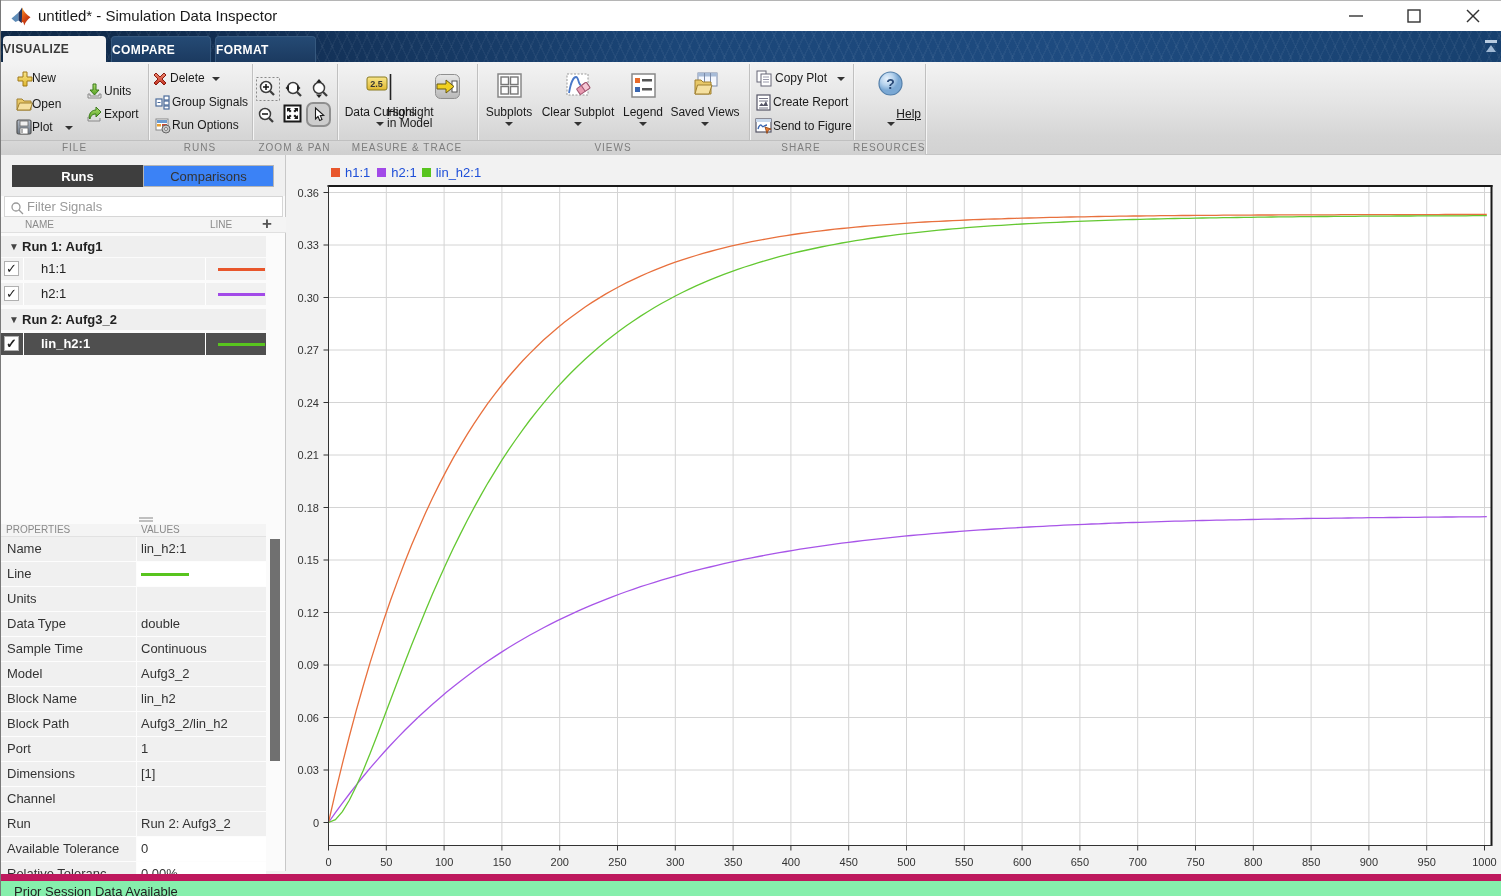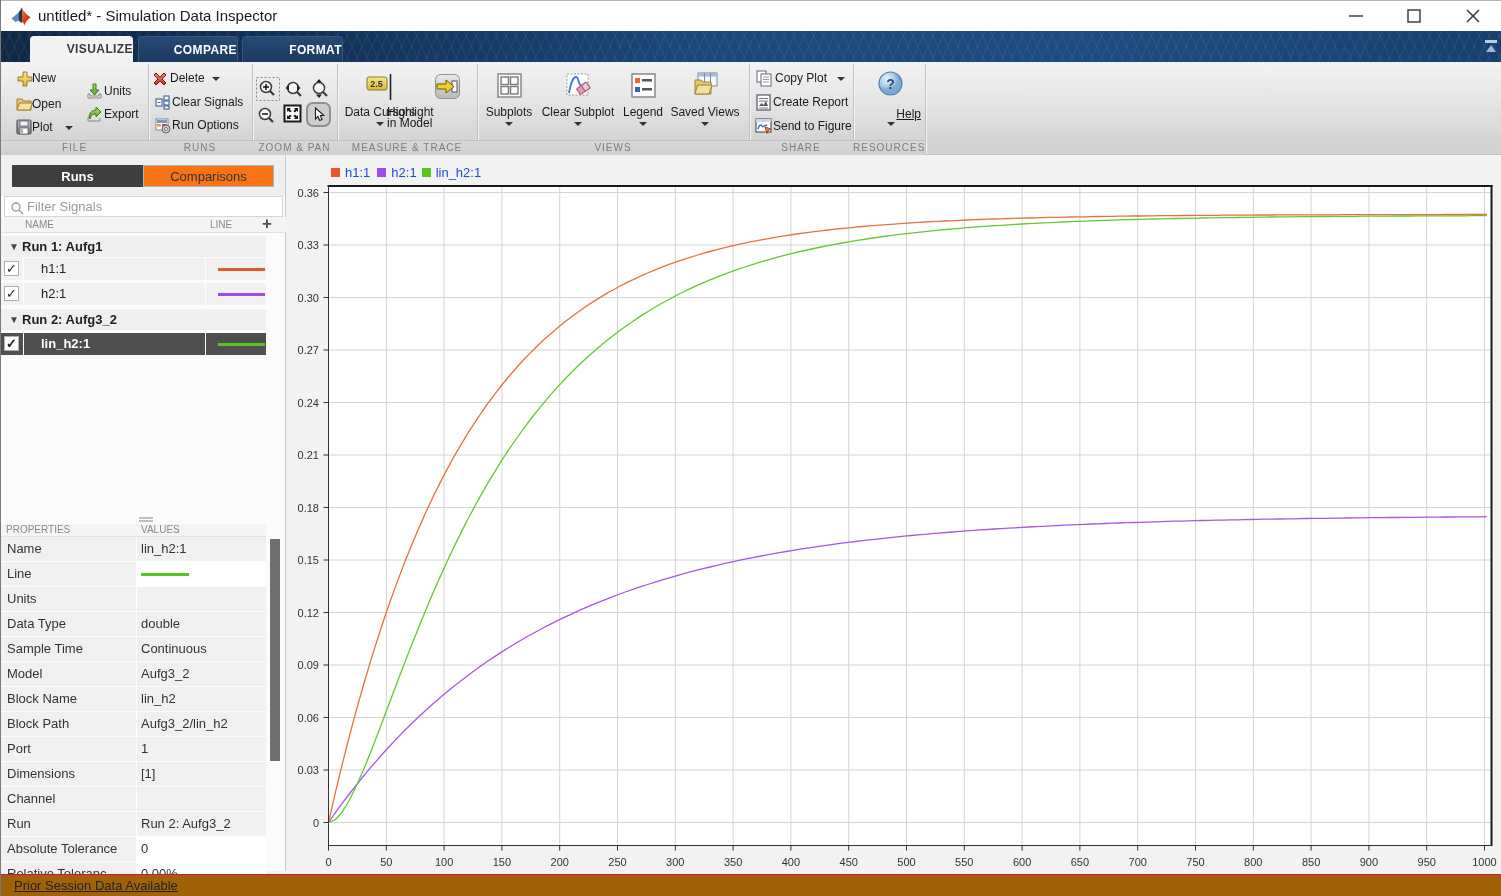--- a/index.html
+++ b/index.html
@@ -3,21 +3,21 @@
 <meta charset="utf-8">
 <style>
 * { margin:0; padding:0; box-sizing:border-box; }
 html,body { width:1501px; height:896px; overflow:hidden; }
 body { font-family:"Liberation Sans", sans-serif; position:relative; background:#f2f2f2; border-left:1px solid #7a7a7a; }
 .titlebar { position:absolute; left:0; top:0; width:1501px; height:31px; background:#fff; border-top:1px solid #b5b5b5; }
 .title-text { position:absolute; left:37px; top:6px; font-size:15px; color:#1a1a1a; }
 .winbtn { position:absolute; top:0; width:16px; height:16px; }
 .tabbar { position:absolute; left:0; top:31px; width:1501px; height:31px; }
 .tab { position:absolute; top:5px; height:26px; border-radius:4px 4px 0 0; font-size:12px; font-weight:bold;
-  text-align:right; line-height:26px; letter-spacing:0.4px;margin-left:27px; }
+  text-align:left; line-height:26px; letter-spacing:0.4px; }
 .tab.active { background:#f3f3f3; color:#3a3a3a; }
 .tab.inactive { background:linear-gradient(#254a74,#1b3a60); color:#fff; border:1px solid #35587e; border-bottom:none; }
 .ribbon { position:absolute; left:0; top:62px; width:1501px; height:93px;
   background:linear-gradient(#f3f3f3,#e4e4e4 45%,#d6d6d6 80%,#d2d2d2); border-bottom:1px solid #c5c5c5; }
 .rsec-label { position:absolute; top:78px; height:15px; font-size:10px; color:#7d7d7d; text-align:center; letter-spacing:1px; border-top:1px solid #c0c0c0; line-height:14px;
   background:linear-gradient(#d8d8d8,#cfcfcf); }
 .rdiv { position:absolute; top:2px; height:90px; width:1px; background:#c0c0c0; box-shadow:1px 0 0 #f5f5f5; }
 .rbtn-label { position:absolute; font-size:12px; color:#1a1a1a; }
 .dd-arrow { width:0; height:0; border-left:4px solid transparent; border-right:4px solid transparent; border-top:4px solid #333; display:inline-block; }
 .leftpanel { position:absolute; left:0; top:155px; width:285px; height:716px; background:#fbfbfb; border-right:1px solid #c8c8c8; }
@@ -29,21 +29,21 @@
 .srow { position:absolute; left:0; width:265px; height:22px; background:#f1f1f1; font-size:13px; color:#222; line-height:22px; }
 .srow .cb, .grow .cb { position:absolute; left:3px; top:3px; width:15px; height:15px; background:#fff; border:1px solid #b0b0b0; font-size:13px; line-height:14px; text-align:center; color:#222; }
 .cbdiv { position:absolute; left:22px; top:0; width:1px; height:22px; background:#fff; }
 .namediv { position:absolute; left:204px; top:0; width:1px; height:22px; background:#fff; }
 .swatch { position:absolute; left:217px; top:10px; width:47px; height:3px; }
 .props { position:absolute; left:0; top:369px; width:285px; }
 .prow { position:relative; width:265px; height:25px; background:#f0f0f0; border-bottom:1px solid #fdfdfd; font-size:13px; color:#333; line-height:24px; }
 .prow .pl { position:absolute; left:6px; }
 .prow .pv { position:absolute; left:140px; }
 .prow .vdiv { position:absolute; left:135px; top:0; width:1px; height:25px; background:#fdfdfd; }
-.statusbar { position:absolute; left:0; top:874px; width:1501px; height:22px; background:#a16207; border-top:1px solid #be185d; }
+.statusbar { position:absolute; left:0; top:874px; width:1501px; height:22px; background:#86efac; border-top:7px solid #be185d; }
 .statusbar a { position:absolute; left:13px; top:3px; font-size:13px; color:#222; text-decoration:underline; }
 .mainarea { position:absolute; left:286px; top:155px; width:1215px; height:716px; background:#f2f2f2; }
 .legend { position:absolute; left:44px; top:10px; font-size:13px; color:#1d4ed8; }
 .legend .sq { display:inline-block; width:9px; height:9px; margin-right:5px; }
 .plotsvg { position:absolute; left:-2px; top:0; }
 .icon { position:absolute; }
 </style>
 </head>
 <body>
 <div class="titlebar">
@@ -66,21 +66,21 @@
   <svg class="winbtn" style="left:1405px;top:7px" width="16" height="16">
       <rect x="2" y="2" width="12" height="12" fill="none" stroke="#333" stroke-width="1.4"></rect>
     </svg>
   <svg class="winbtn" style="left:1464px;top:7px" width="16" height="16">
       <line x1="2" y1="2" x2="14" y2="14" stroke="#333" stroke-width="1.4"></line>
       <line x1="14" y1="2" x2="2" y2="14" stroke="#333" stroke-width="1.4"></line>
     </svg>
 </div>
 <div class="tabbar" style="background:repeating-linear-gradient(115deg, rgba(255,255,255,0.045) 0px, rgba(255,255,255,0.045) 1.5px, rgba(0,0,0,0) 1.5px, rgba(0,0,0,0) 9px),repeating-linear-gradient(65deg, rgba(255,255,255,0.045) 0px, rgba(255,255,255,0.045) 1.5px, rgba(0,0,0,0) 1.5px, rgba(0,0,0,0) 9px),linear-gradient(90deg,#0f2947 0%,#122f54 18%,#1b4678 45%,#1e4b80 72%,#17406e 100%)">
   <div class="tab active" style="left:2px;width:103px;">VISUALIZE</div>
-  <div class="tab inactive" style="left:110px;width:100px;padding-left:16px;">COMPARE</div>
+  <div class="tab inactive" style="left:110px;width:100px;">COMPARE</div>
   <div class="tab inactive" style="left:214px;width:101px;">FORMAT</div>
   <svg class="icon" style="left:1483px;top:8px" width="14" height="16">
       <rect x="1" y="1" width="12" height="3" fill="#b8cbe0"></rect>
       <path d="M7 6 L12 13 L2 13 Z" fill="#9fb8d4"></path>
     </svg>
 </div>
 <div class="ribbon">
   <svg width="0" height="0" style="position:absolute">
 <defs>
 <linearGradient id="goldg" x1="0" y1="0" x2="0" y2="1">
@@ -239,21 +239,21 @@
 <path d="M45 43 h-4 l1.2 -1.2 l-1.8 -1.8 l1.6 -1.6 l1.8 1.8 L45 39 Z" fill="#1a1a1a"></path>
 <rect x="54" y="27" width="23" height="23" rx="6" fill="#cdcdcd" stroke="#8f8f8f" stroke-width="2"></rect>
 <path d="M62.5 32 v11 l2.5 -2.5 l1.7 4 l2.3 -1 l-1.7 -3.9 l3.4 -0.3 Z" fill="#fff" stroke="#1a1a1a" stroke-width="1.1"></path>
 </svg>
     <div class="rbtn-label" style="left:31px;top:9px">New</div>
     <div class="rbtn-label" style="left:31px;top:35px">Open</div>
     <div class="rbtn-label" style="left:31px;top:58px">Plot</div>
     <div class="rbtn-label" style="left:103px;top:22px">Units</div>
     <div class="rbtn-label" style="left:103px;top:45px">Export</div>
     <div class="rbtn-label" style="left:169px;top:9px">Delete</div>
-    <div class="rbtn-label" style="left:171px;top:33px">Clear Signals</div>
+    <div class="rbtn-label" style="left:171px;top:33px">Group Signals</div>
     <div class="rbtn-label" style="left:171px;top:56px">Run Options</div>
     <div class="rbtn-label" style="left:319px;top:45px;width:120px;text-align:center;line-height:11px;">Data Cursors</div>
     <div class="dd-arrow" style="position:absolute;left:375px;top:60px;"></div>
     <div class="rbtn-label" style="left:386px;top:45px;width:120px;text-align:left;line-height:11px;">Highlight<br>in Model</div>
     <div class="rbtn-label" style="left:448px;top:45px;width:120px;text-align:center;line-height:11px;">Subplots</div>
     <div class="dd-arrow" style="position:absolute;left:504px;top:60px;"></div>
     <div class="rbtn-label" style="left:517px;top:45px;width:120px;text-align:center;line-height:11px;">Clear Subplot</div>
     <div class="dd-arrow" style="position:absolute;left:573px;top:60px;"></div>
     <div class="rbtn-label" style="left:582px;top:45px;width:120px;text-align:center;line-height:11px;">Legend</div>
     <div class="dd-arrow" style="position:absolute;left:638px;top:60px;"></div>
@@ -278,21 +278,21 @@
     <div class="rsec-label" style="left:476px;width:272px;">VIEWS</div>
     <div class="rdiv" style="left:748px;"></div>
     <div class="rsec-label" style="left:748px;width:104px;">SHARE</div>
     <div class="rdiv" style="left:852px;"></div>
     <div class="rsec-label" style="left:852px;width:72px;">RESOURCES</div>
     <div class="rdiv" style="left:924px;"></div>
 </div>
 <div class="leftpanel">
   <div style="position:absolute;left:0;top:0;width:284px;height:41px;background:#f0f0f0;"></div>
   <div class="toggle" style="left:11px;width:131px;background:#3e3e3e;color:#fff;font-weight:bold;border:1px solid #3e3e3e;">Runs</div>
-  <div class="toggle" style="left:142px;width:131px;background:#f97316;color:#333;border:1px solid #b5b5b5;">Comparisons</div>
+  <div class="toggle" style="left:142px;width:131px;background:#3b82f6;color:#333;border:1px solid #b5b5b5;">Comparisons</div>
   <div class="filterbox">
     <svg class="icon" style="left:5px;top:4px" width="14" height="14">
         <circle cx="6" cy="6" r="4" fill="none" stroke="#999" stroke-width="1.3"></circle>
         <line x1="9" y1="9" x2="13" y2="13" stroke="#999" stroke-width="1.3"></line>
       </svg>
     <span>Filter Signals</span>
   </div>
   <div class="lsthead">
     <span style="position:absolute;left:24px;top:2px;">NAME</span>
     <span style="position:absolute;left:209px;top:2px;">LINE</span>
@@ -390,21 +390,21 @@
         <span class="pl">Channel</span>
         <div class="vdiv"></div>
         <span class="pv"></span>
       </div>
       <div class="prow" style="">
         <span class="pl">Run</span>
         <div class="vdiv"></div>
         <span class="pv">Run 2: Aufg3_2</span>
       </div>
       <div class="prow" style="background:linear-gradient(90deg,#f0f0f0 135px,#fff 135px);">
-        <span class="pl">Absolute Tolerance</span>
+        <span class="pl">Available Tolerance</span>
         <div class="vdiv"></div>
         <span class="pv">0</span>
       </div>
       <div class="prow" style="background:linear-gradient(90deg,#f0f0f0 135px,#fff 135px);">
         <span class="pl">Relative Toleranc</span>
         <div class="vdiv"></div>
         <span class="pv">0.00%</span>
       </div>
     </div>
     <div style="position:absolute;left:269px;top:384px;width:10px;height:222px;background:#707070;"></div>

